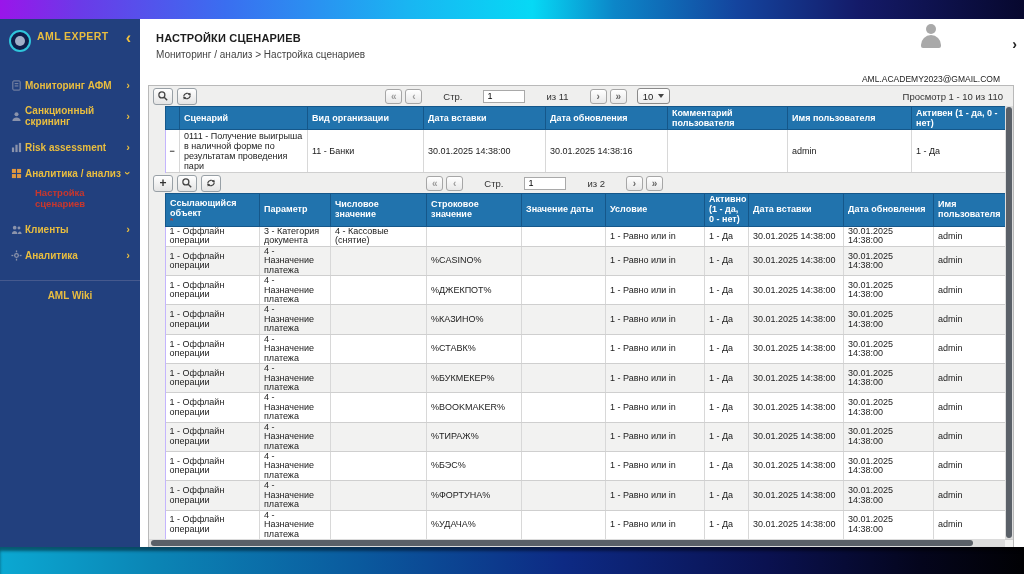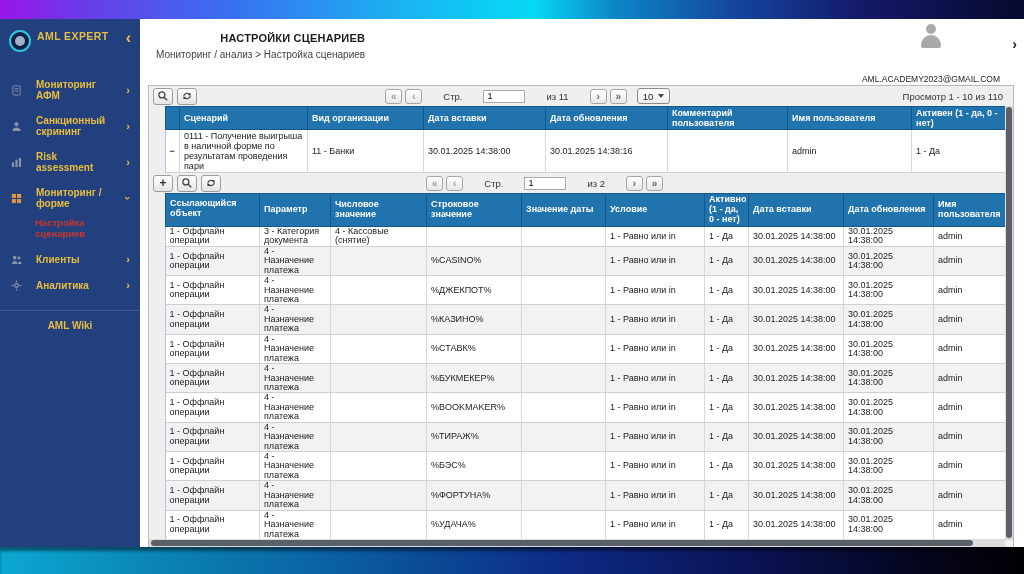--- a/index.html
+++ b/index.html
@@ -16,33 +16,33 @@
   .window { display:flex; height:528px; }
 
   
   .sidebar { flex:0 0 140px; background:#22407e; position:relative; }
   .logo-row { display:flex; padding:11px 9px 14px 9px; }
   .logo-mark { width:22px; height:22px; border-radius:50%; border:2px solid #2fc6db; background:#0e1f4a; position:relative; flex:0 0 22px;}
   .logo-mark::after { content:""; position:absolute; left:4px; top:4px; width:10px; height:10px; border-radius:50%; background:#9fb0c8; }
   .logo-text { font-size:10.5px; font-weight:bold; letter-spacing:.4px; color:#e9bd3f; margin-left:6px; white-space:nowrap; }
   .collapse { margin-left:auto; color:#f2c13d; font-weight:bold; font-size:16px; line-height:1; cursor:pointer; }
   .menu { padding-top:6px; }
-  .menu-item { display:flex; align-items:center; gap:14px; padding:7px 10px; font-size:10px; font-weight:600; color:#e9bd3f; cursor:pointer;justify-content:space-between; }
+  .menu-item { display:flex; align-items:center; gap:3px; padding:7px 10px; font-size:10px; font-weight:600; color:#e9bd3f; cursor:pointer;justify-content:space-between; }
   .menu-item .micon { width:12px; height:12px; flex:0 0 12px; display:flex; align-items:center; justify-content:center; color:#8b93ab; }
   .menu-item .micon.orange { color:#e0973f; }
   .menu-item .chev { margin-left:auto; font-size:11px; font-weight:bold; color:#e9bd3f; }
   .menu-item .chev.rot { transform:rotate(90deg); }
   .subitem { padding:1px 10px 7px 35px; font-size:9.5px; font-weight:600; color:#c8372d; cursor:pointer; }
   .sidebar-divider { border-top:1px solid #45598e; margin-top:12px; }
   .wiki { text-align:center; padding:9px 8px; font-size:10px; font-weight:bold; color:#e9bd3f; cursor:pointer; }
 
   
   .content { flex:1; position:relative; background:#fff; }
   .content-header { height:66px; position:relative; }
-  .titles { position:absolute; left:16px; top:13px;text-align:right; }
+  .titles { position:absolute; left:16px; top:13px; }
   .page-title { font-size:11px; font-weight:bold; color:#1d1d1d; letter-spacing:.2px; }
   .breadcrumb { font-size:10px; color:#444; margin-top:5px; }
   .user-block { position:absolute; right:24px; top:5px; display:flex; flex-direction:column; align-items:center;gap:23px; }
   .avatar { width:26px; height:24px; position:relative; margin-bottom:3px; }
   .avatar .head { position:absolute; left:8px; top:0; width:10px; height:10px; border-radius:50%; background:#a9a9a9; }
   .avatar .body { position:absolute; left:3px; top:11px; width:20px; height:13px; border-radius:10px 10px 2px 2px; background:#a9a9a9; }
   .user-email { font-size:8.5px; color:#222; white-space:nowrap; }
   .user-time { font-size:8.5px; color:#222; margin-top:2px; }
   .user-chevron { position:absolute; right:7px; top:17px; font-size:14px; color:#222; font-weight:bold; cursor:pointer; }
 
@@ -125,21 +125,21 @@
         </div>
         <div class="menu-item">
           <span class="micon orange">
               <svg width="11" height="11" viewBox="0 0 12 12">
                 <rect x="1" y="1" width="4.4" height="4.4" fill="currentColor"></rect>
                 <rect x="6.6" y="1" width="4.4" height="4.4" fill="currentColor"></rect>
                 <rect x="1" y="6.6" width="4.4" height="4.4" fill="currentColor"></rect>
                 <rect x="6.6" y="6.6" width="4.4" height="4.4" fill="currentColor"></rect>
               </svg>
             </span>
-          <span>Мониторинг / форме</span>
+          <span>Аналитика / анализ</span>
           <span class="chev rot">›</span>
         </div>
         <div class="subitem">Настройка сценариев</div>
         <div class="menu-item">
           <span class="micon">
               <svg width="11" height="11" viewBox="0 0 12 12">
                 <circle cx="4" cy="4" r="2" fill="currentColor"></circle>
                 <circle cx="8.7" cy="4.4" r="1.6" fill="currentColor"></circle>
                 <path d="M1 11c0-2.2 1.4-3.4 3-3.4S7 8.8 7 11z" fill="currentColor"></path>
                 <path d="M7.5 11c.1-1.8 1-2.8 2.2-2.8 1 0 1.8.9 1.9 2.8z" fill="currentColor"></path>

